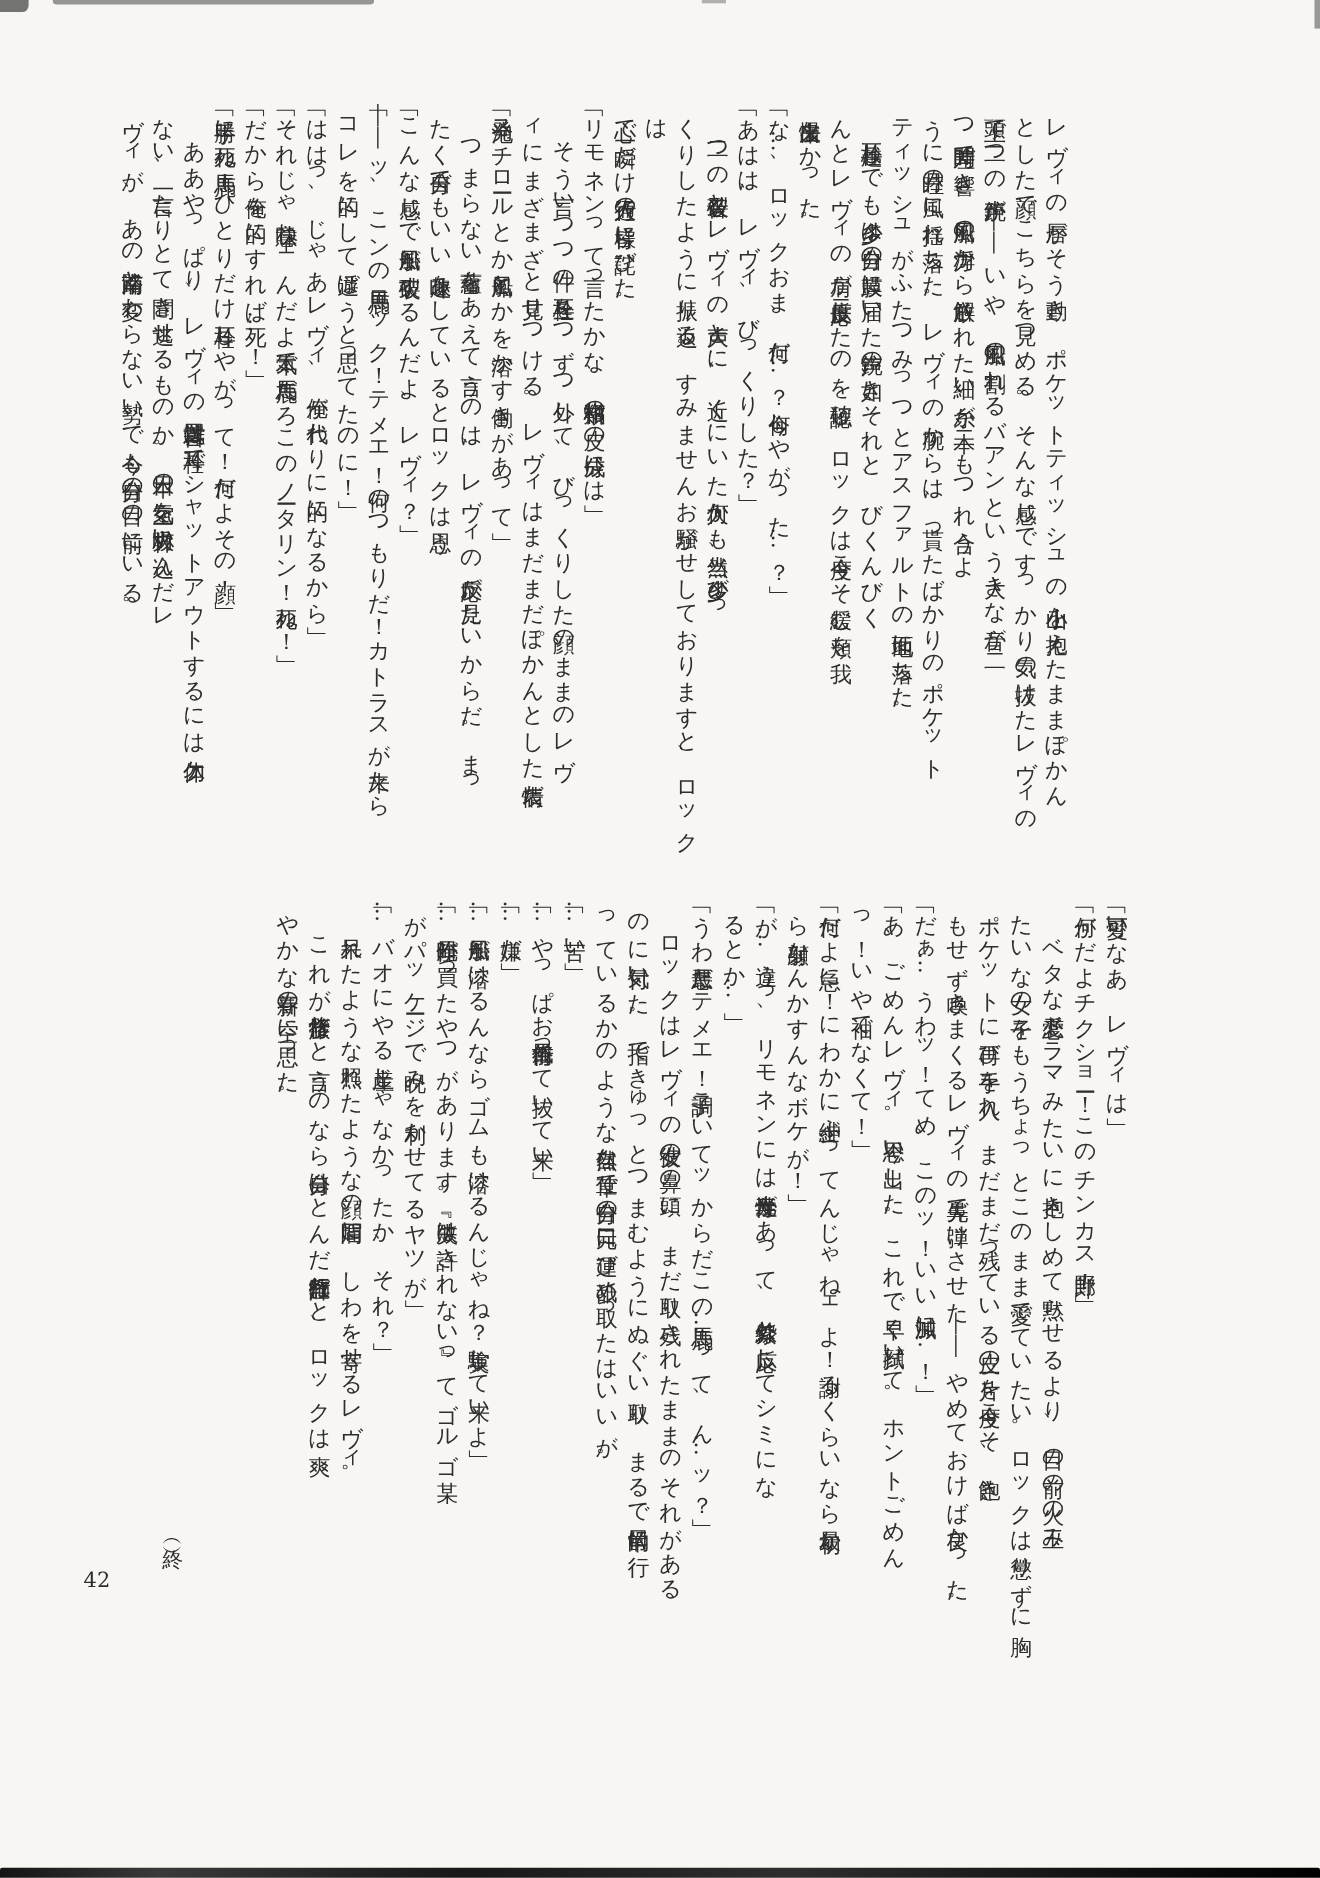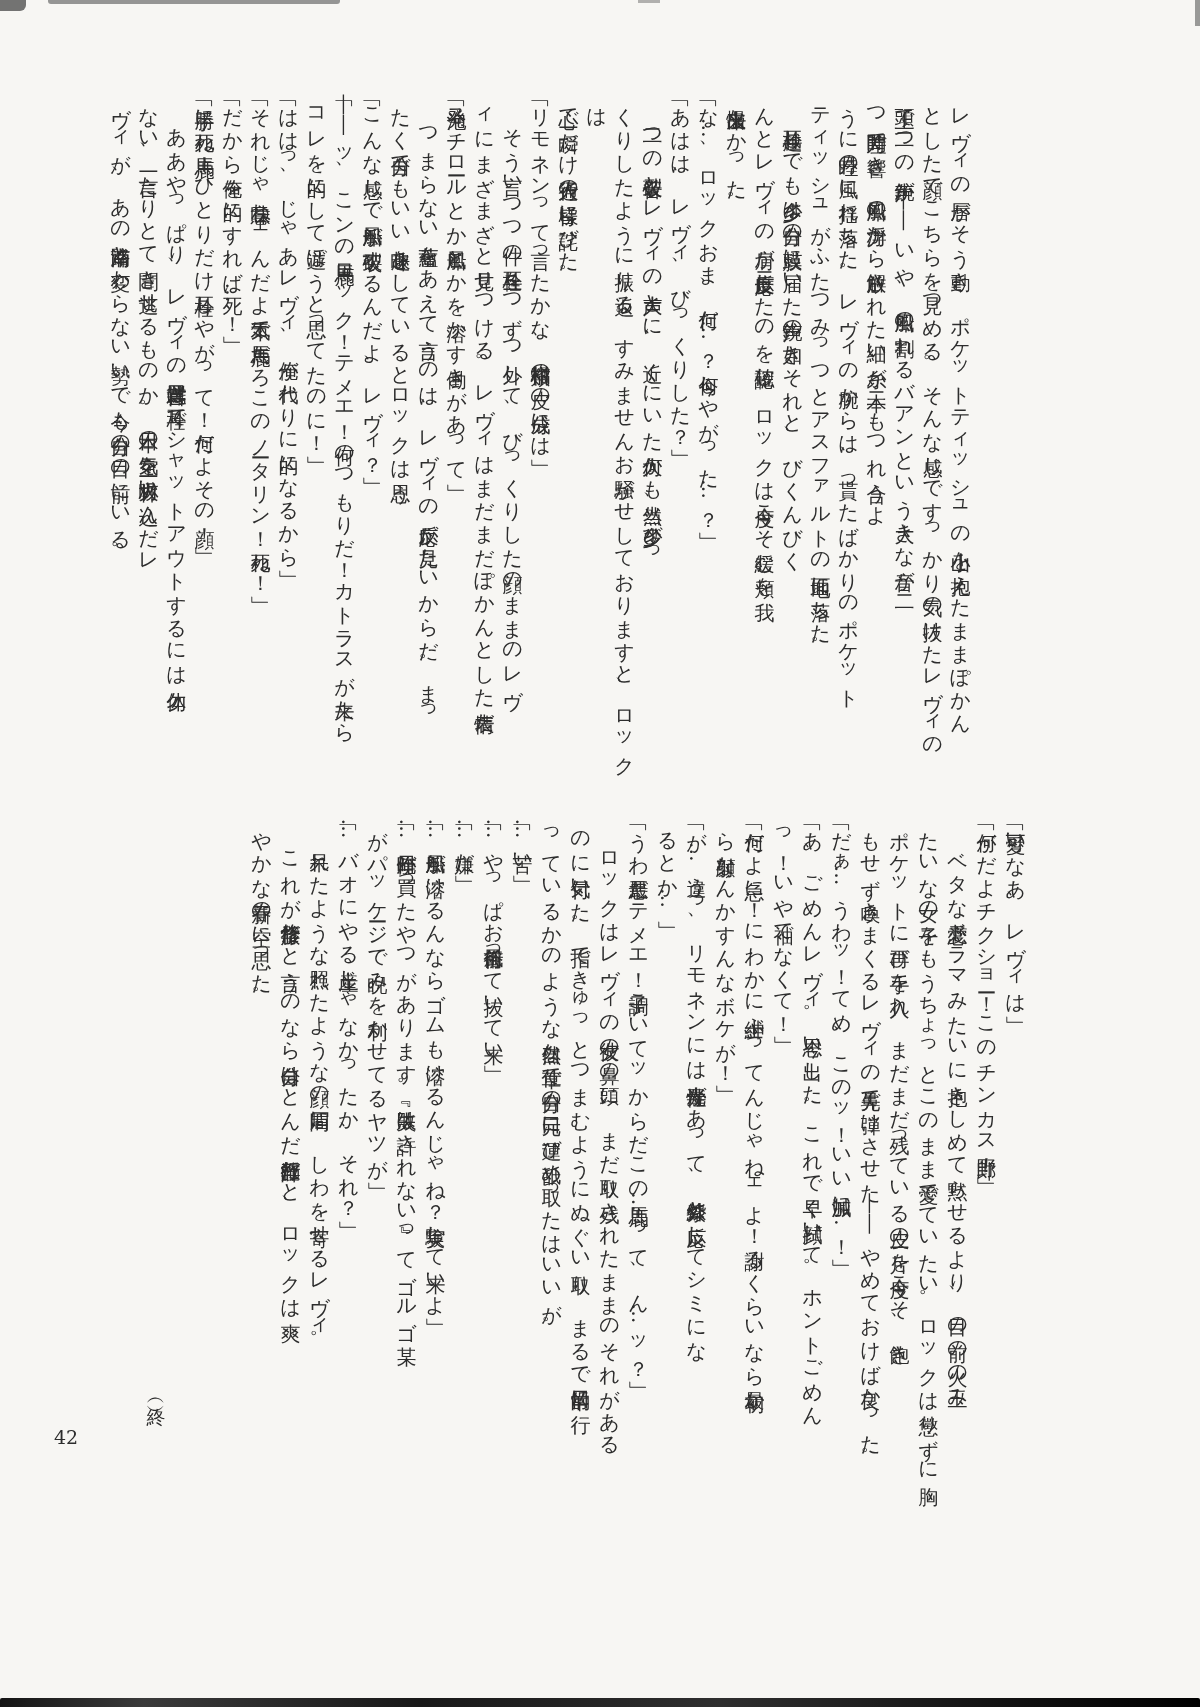--- a/index.html
+++ b/index.html
@@ -47,21 +47,21 @@
     text-orientation: mixed;
     top: 1392px;
     left: 144px;
     font-size: 19px;
     color: #2d2d2d;
     letter-spacing: 1px;
   }
   .page-number {
     position: absolute;
     top: 1426px;
-    left: 54px;
+    left: 76px;
     font-size: 19px;
     color: #2d2d2d;
   }
   
   .scan-bottom {
     position: absolute;
     bottom: 0;
     left: 0;
     width: 1200px;
     height: 9px;

